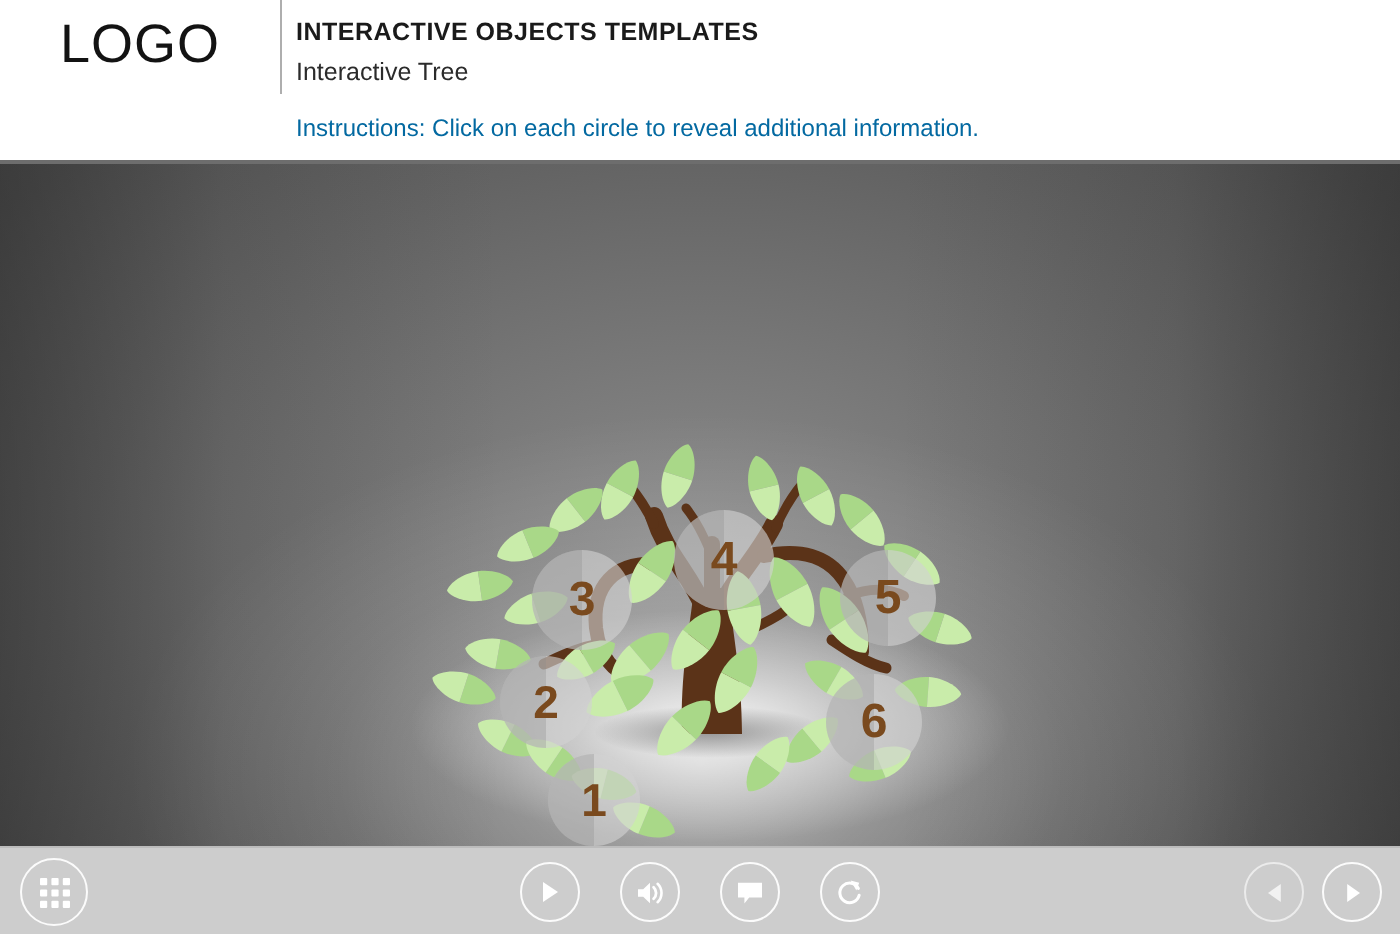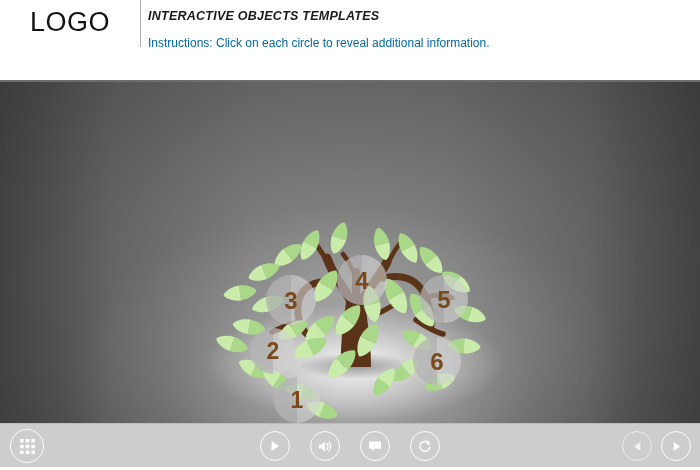--- a/index.html
+++ b/index.html
@@ -53,21 +53,20 @@
     display:flex;
     flex-direction:column;
     gap:0px;
   }
   .title-main {
     font-size:12.5px;
     font-weight:bold;
     color:#1a1a1a;
     letter-spacing:0.25px;
     line-height:20px;
-    font-style:italic;
   }
   .title-sub {
     font-size:12.5px;
     font-weight:400;
     color:#2b2b2b;
     line-height:21px;
   }
   .title-instructions {
     font-size:12px;
     font-weight:400;
@@ -159,20 +158,21 @@
 
 <div id="app">
 
   <div class="header">
     <div class="logo-zone">
       <span class="logo-text">LOGO</span>
     </div>
     <div class="header-divider"></div>
     <div class="header-text">
       <div class="title-main">INTERACTIVE OBJECTS TEMPLATES</div>
+      <div class="title-sub">Interactive Tree</div>
       <div class="title-instructions">Instructions: Click on each circle to reveal additional information.</div>
     </div>
     <div class="header-rule"></div>
   </div>
 
   <div class="stage">
     <div class="stage-bg"></div>
     <div class="stage-vignette"></div>
 
     <svg class="tree-svg" viewBox="0 0 700 344">

